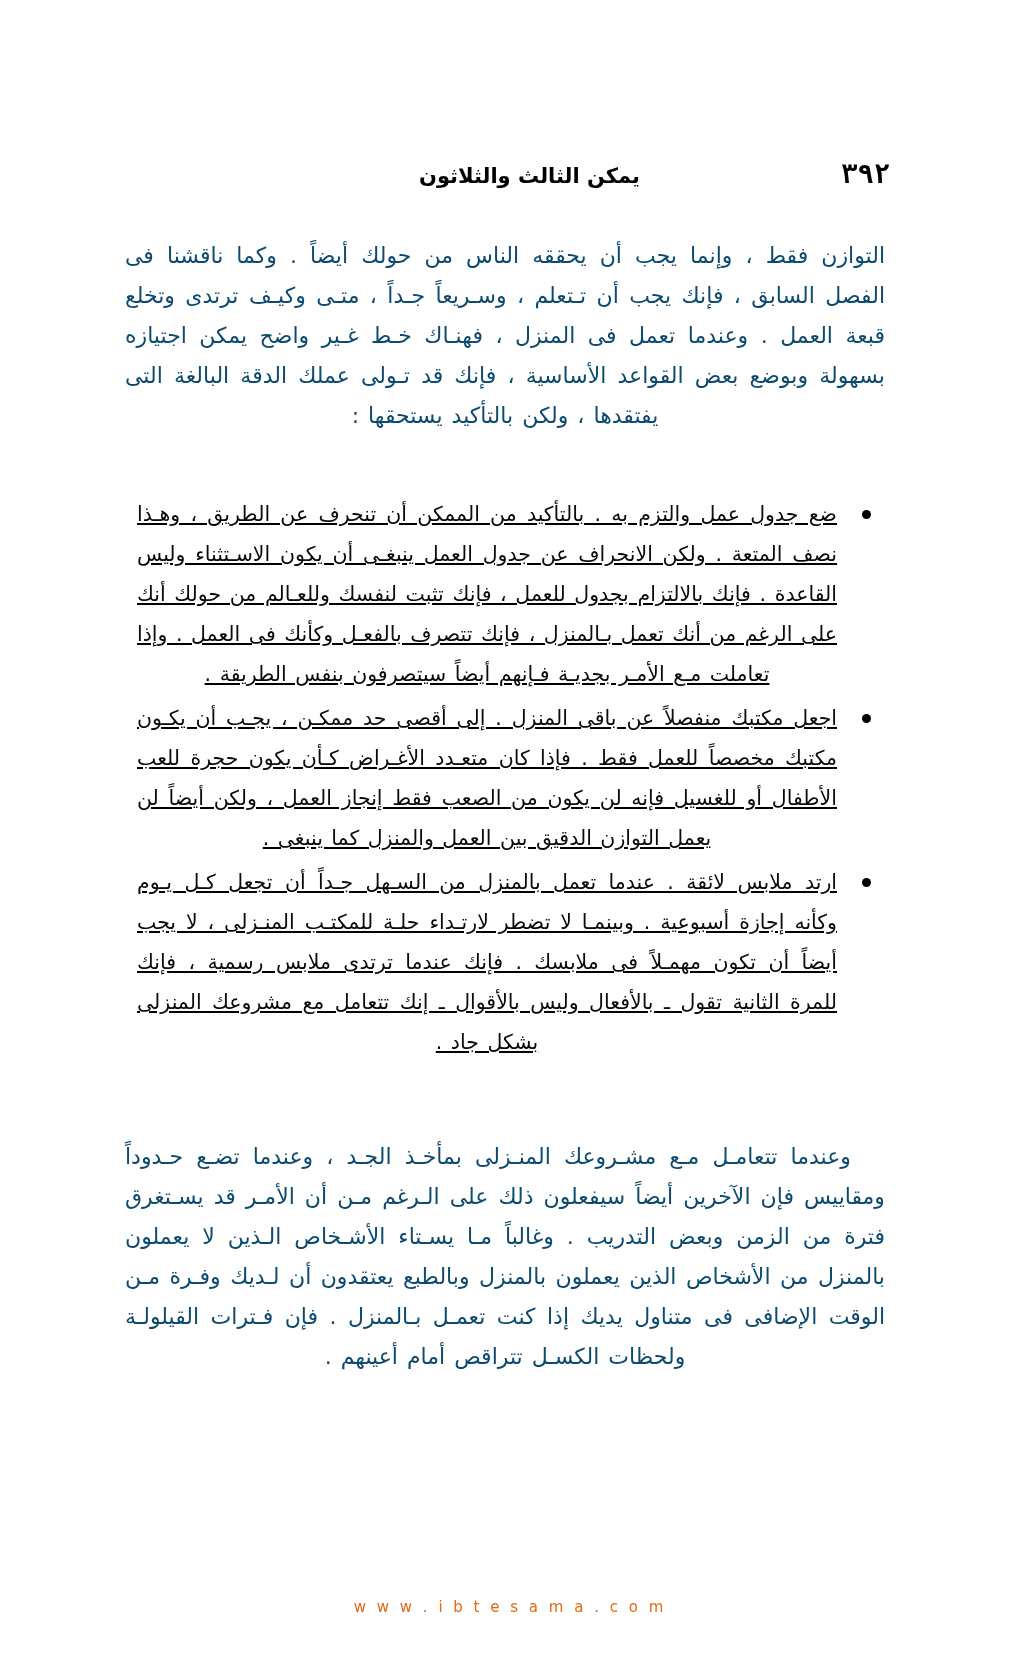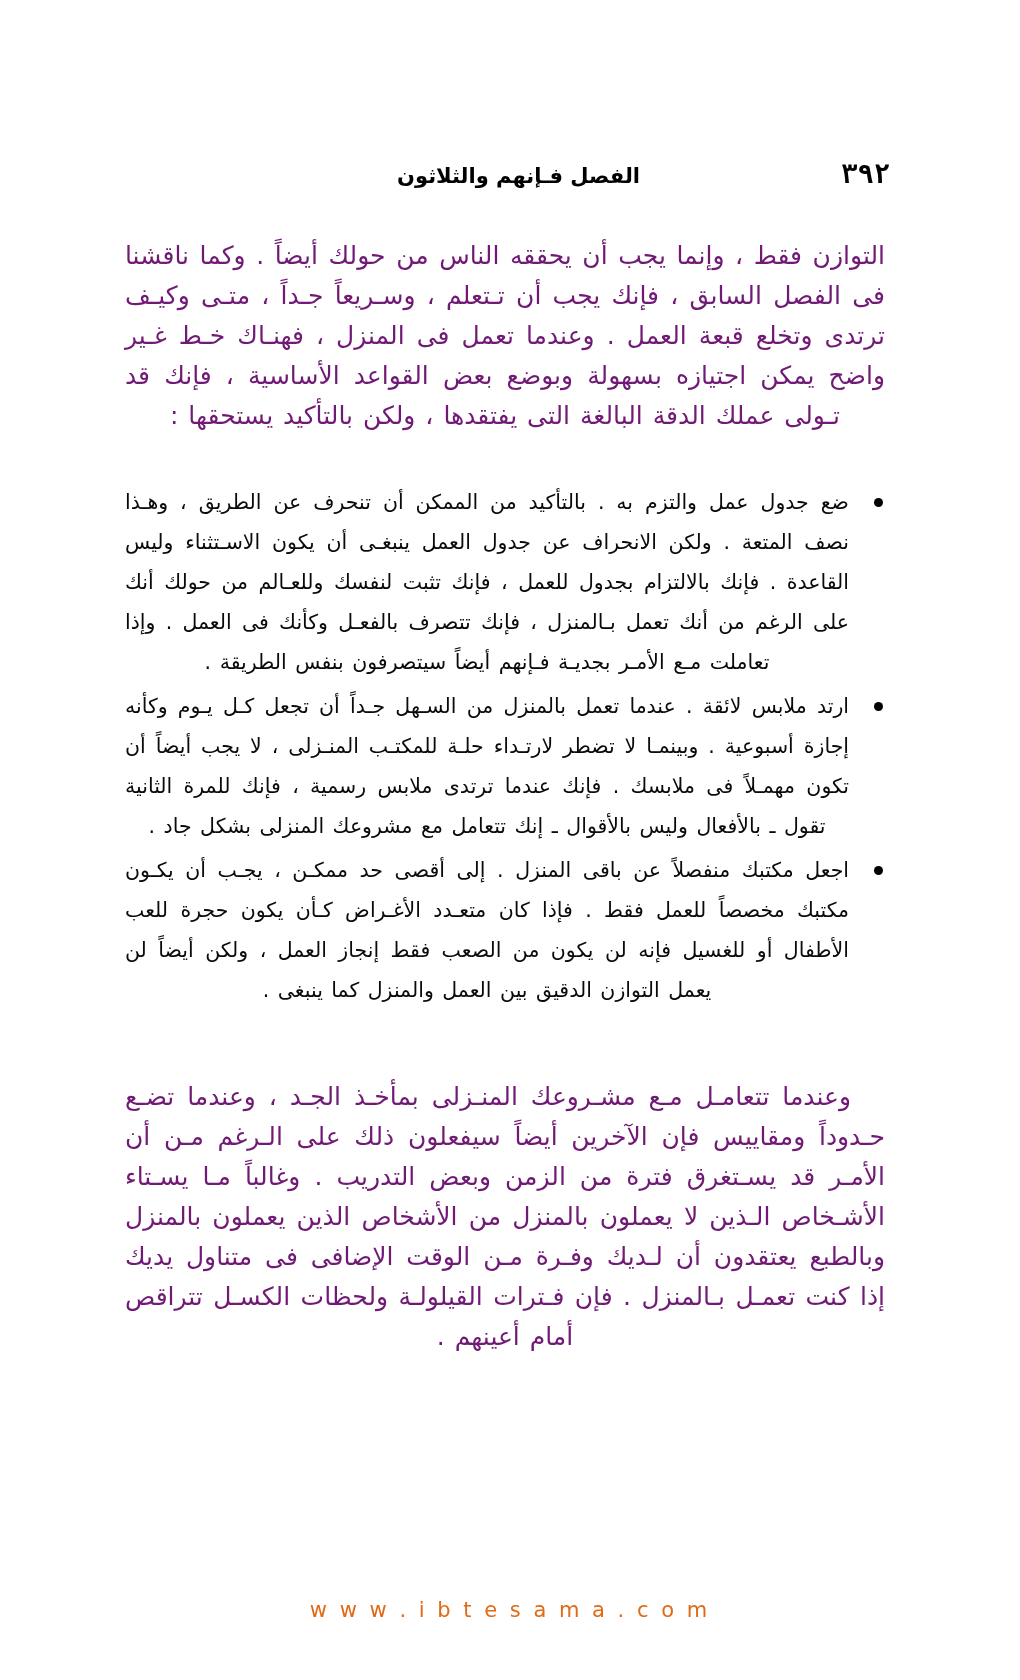--- a/index.html
+++ b/index.html
@@ -55,39 +55,40 @@
 
   
   .text-column {
     position: absolute;
     top: 236px;
     right: 135px;
     width: 760px;
   }
 
   .para {
-    font-size: 25px;
+    font-size: 22px;
     line-height: 40px;
-    color: #701a75;
+    color: #0c4a6e;
     text-align: justify;
     text-align-last: center;
     word-spacing: 2px;
     margin: 0;
   }
   .para.indent-first {
     text-indent: 34px;
     margin-top: 17px;
   }
   .gap-medium { height: 46px; }
 
   
   .bullets {
     list-style: none;
-    margin: 0;
+    margin: 12px;
     padding: 0;
+    text-decoration: underline;
   }
   .bullet-item {
     position: relative;
     padding-right: 36px;
     margin: 0 0 4px 0;
     font-size: 20.5px;
     line-height: 40px;
     color: #0a0a0a;
     text-align: justify;
     text-align-last: center;
@@ -105,58 +106,58 @@
   }
 
   
   .footer-watermark {
     position: absolute;
     left: 0;
     right: 0;
     top: 1598px;
     text-align: center;
     font-family: "DejaVu Sans", sans-serif;
-    font-size: 21px;
+    font-size: 15px;
     letter-spacing: 3px;
     color: #e06a16;
     direction: ltr;
     font-weight: normal;
   }
 
   
   .page * { -webkit-font-smoothing: antialiased; }
 </style>
 </head>
 <body>
 
 <div class="page">
 
   <div class="running-head">
     <div class="folio">٣٩٢</div>
-    <div class="chapter-title">الفصل فـإنهم والثلاثون</div>
+    <div class="chapter-title">يمكن الثالث والثلاثون</div>
   </div>
 
   <div class="text-column">
 
     <p class="para">التوازن فقط ، وإنما يجب أن يحققه الناس من حولك أيضاً . وكما ناقشنا فى الفصل السابق ، فإنك يجب أن تـتعلم ، وسـريعاً جـداً ، متـى وكيـف ترتدى وتخلع قبعة العمل . وعندما تعمل فى المنزل ، فهنـاك خـط غـير واضح يمكن اجتيازه بسهولة وبوضع بعض القواعد الأساسية ، فإنك قد تـولى عملك الدقة البالغة التى يفتقدها ، ولكن بالتأكيد يستحقها :</p>
 
     <div class="gap-medium"></div>
 
     <ul class="bullets">
       <li class="bullet-item">
         <span class="bullet-marker"></span>
         <span>ضع جدول عمل والتزم به . بالتأكيد من الممكن أن تنحرف عن الطريق ، وهـذا نصف المتعة . ولكن الانحراف عن جدول العمل ينبغـى أن يكون الاسـتثناء وليس القاعدة . فإنك بالالتزام بجدول للعمل ، فإنك تثبت لنفسك وللعـالم من حولك أنك على الرغم من أنك تعمل بـالمنزل ، فإنك تتصرف بالفعـل وكأنك فى العمل . وإذا تعاملت مـع الأمـر بجديـة فـإنهم أيضاً سيتصرفون بنفس الطريقة .</span>
       </li>
       <li class="bullet-item">
         <span class="bullet-marker"></span>
-        <span>ارتد ملابس لائقة . عندما تعمل بالمنزل من السـهل جـداً أن تجعل كـل يـوم وكأنه إجازة أسبوعية . وبينمـا لا تضطر لارتـداء حلـة للمكتـب المنـزلى ، لا يجب أيضاً أن تكون مهمـلاً فى ملابسك . فإنك عندما ترتدى ملابس رسمية ، فإنك للمرة الثانية تقول ـ بالأفعال وليس بالأقوال ـ إنك تتعامل مع مشروعك المنزلى بشكل جاد .</span>
+        <span>اجعل مكتبك منفصلاً عن باقى المنزل . إلى أقصى حد ممكـن ، يجـب أن يكـون مكتبك مخصصاً للعمل فقط . فإذا كان متعـدد الأغـراض كـأن يكون حجرة للعب الأطفال أو للغسيل فإنه لن يكون من الصعب فقط إنجاز العمل ، ولكن أيضاً لن يعمل التوازن الدقيق بين العمل والمنزل كما ينبغى .</span>
       </li>
       <li class="bullet-item">
         <span class="bullet-marker"></span>
-        <span>اجعل مكتبك منفصلاً عن باقى المنزل . إلى أقصى حد ممكـن ، يجـب أن يكـون مكتبك مخصصاً للعمل فقط . فإذا كان متعـدد الأغـراض كـأن يكون حجرة للعب الأطفال أو للغسيل فإنه لن يكون من الصعب فقط إنجاز العمل ، ولكن أيضاً لن يعمل التوازن الدقيق بين العمل والمنزل كما ينبغى .</span>
+        <span>ارتد ملابس لائقة . عندما تعمل بالمنزل من السـهل جـداً أن تجعل كـل يـوم وكأنه إجازة أسبوعية . وبينمـا لا تضطر لارتـداء حلـة للمكتـب المنـزلى ، لا يجب أيضاً أن تكون مهمـلاً فى ملابسك . فإنك عندما ترتدى ملابس رسمية ، فإنك للمرة الثانية تقول ـ بالأفعال وليس بالأقوال ـ إنك تتعامل مع مشروعك المنزلى بشكل جاد .</span>
       </li>
     </ul>
 
     <div class="gap-medium"></div>
 
     <p class="para indent-first">وعندما تتعامـل مـع مشـروعك المنـزلى بمأخـذ الجـد ، وعندما تضـع حـدوداً ومقاييس فإن الآخرين أيضاً سيفعلون ذلك على الـرغم مـن أن الأمـر قد يسـتغرق فترة من الزمن وبعض التدريب . وغالباً مـا يسـتاء الأشـخاص الـذين لا يعملون بالمنزل من الأشخاص الذين يعملون بالمنزل وبالطبع يعتقدون أن لـديك وفـرة مـن الوقت الإضافى فى متناول يديك إذا كنت تعمـل بـالمنزل . فإن فـترات القيلولـة ولحظات الكسـل تتراقص أمام أعينهم .</p>
 
   </div>
 
   <div class="footer-watermark">w w w . i b t e s a m a . c o m</div>

